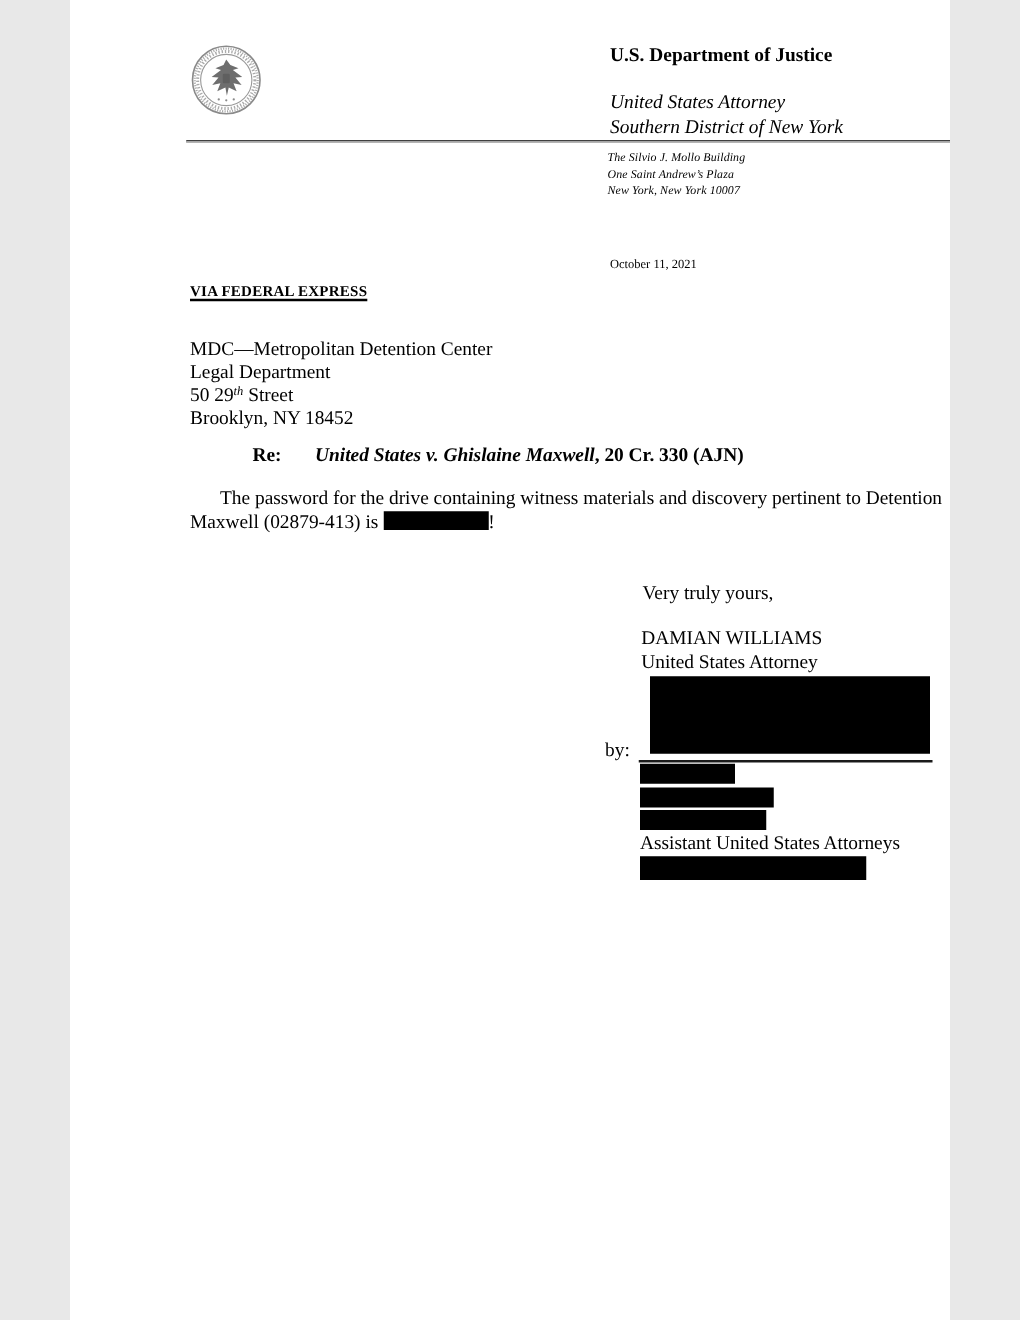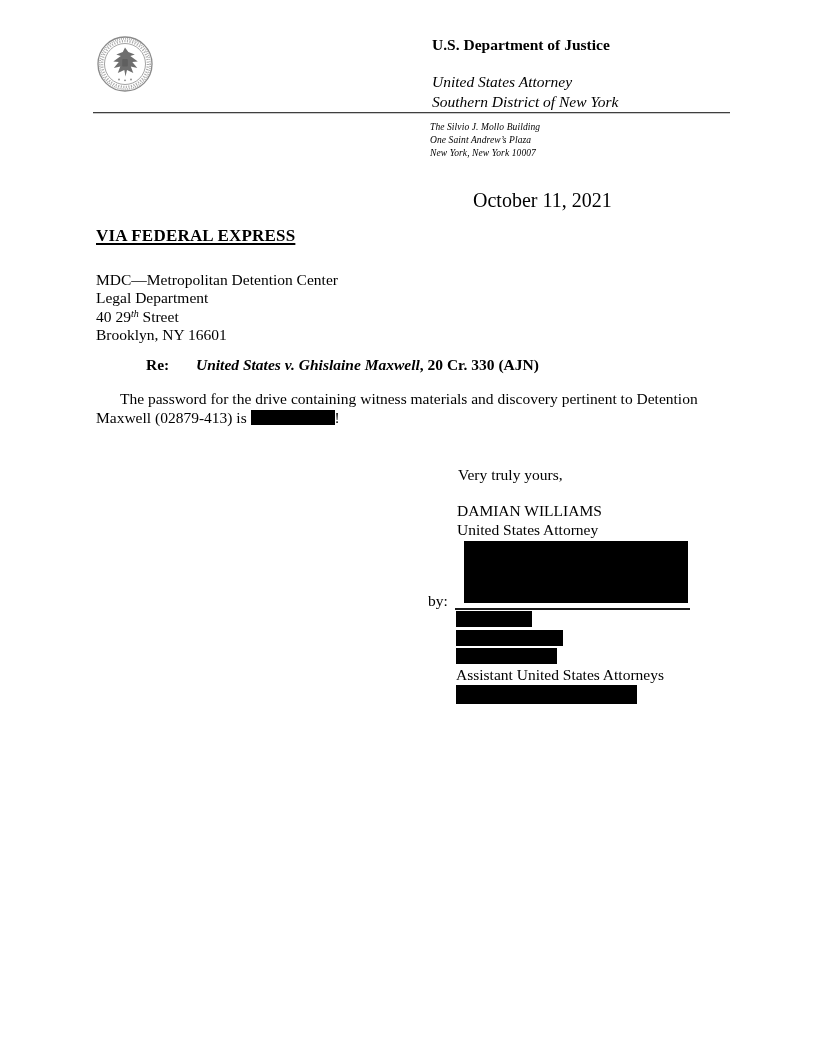--- a/index.html
+++ b/index.html
@@ -1,19 +1,19 @@
 <!DOCTYPE html>
 <html><head>
 <meta charset="utf-8">
 <style>
   * { margin: 0; padding: 0; box-sizing: border-box; }
   html, body { background: #e8e8e8; }
   .page {
     position: relative;
-    width: 816px;
+    width: 704px;
     height: 1056px;
     margin: 0 auto;
     background: #ffffff;
     font-family: "Liberation Serif", "DejaVu Serif", serif;
     color: #000000;
     overflow: hidden;
   }
   .abs { position: absolute; }
 
   
@@ -33,28 +33,27 @@
     border-bottom: 1px solid #c9c9c9;
   }
   .office-address {
     left: 430px; top: 121px;
     font-size: 9.5px; font-style: italic;
     line-height: 13px;
     letter-spacing: 0.1px;
   }
 
   .date {
-    left: 432px; top: 189px;
-    font-size: 20px;
-    margin-left: 41px;
+    left: 432px; top: 206px;
+    font-size: 10px;
   }
 
   .delivery {
     left: 96px; top: 226px;
-    font-size: 17px; font-weight: bold;
+    font-size: 12px; font-weight: bold;
     text-decoration: underline;
     text-decoration-thickness: 1.5px;
     text-underline-offset: 2px;
     letter-spacing: 0.2px;
   }
 
   .recipient {
     left: 96px; top: 271px;
     font-size: 15.5px; line-height: 18.4px;
   }
@@ -129,22 +128,22 @@
     <div>New York, New York 10007</div>
   </div>
 
   <div class="abs date">October 11, 2021</div>
 
   <div class="abs delivery">VIA FEDERAL EXPRESS</div>
 
   <div class="abs recipient">
     <div>MDC—Metropolitan Detention Center</div>
     <div>Legal Department</div>
-    <div><span>40 29</span><sup>th</sup><span> Street</span></div>
-    <div>Brooklyn, NY 16601</div>
+    <div><span>50 29</span><sup>th</sup><span> Street</span></div>
+    <div>Brooklyn, NY 18452</div>
   </div>
 
   <div class="abs re-line">
     <span class="re-label">Re:</span>
     <span class="re-case"><span class="case-name">United States v. Ghislaine Maxwell</span><span>, 20 Cr. 330 (AJN)</span></span>
   </div>
 
   <div class="abs body-par">
     <div class="l1">The password for the drive containing witness materials and discovery pertinent to Detention</div>
     <div class="l2"><span>Maxwell (02879-413) is </span><span class="redact-inline"></span><span>!</span></div>

